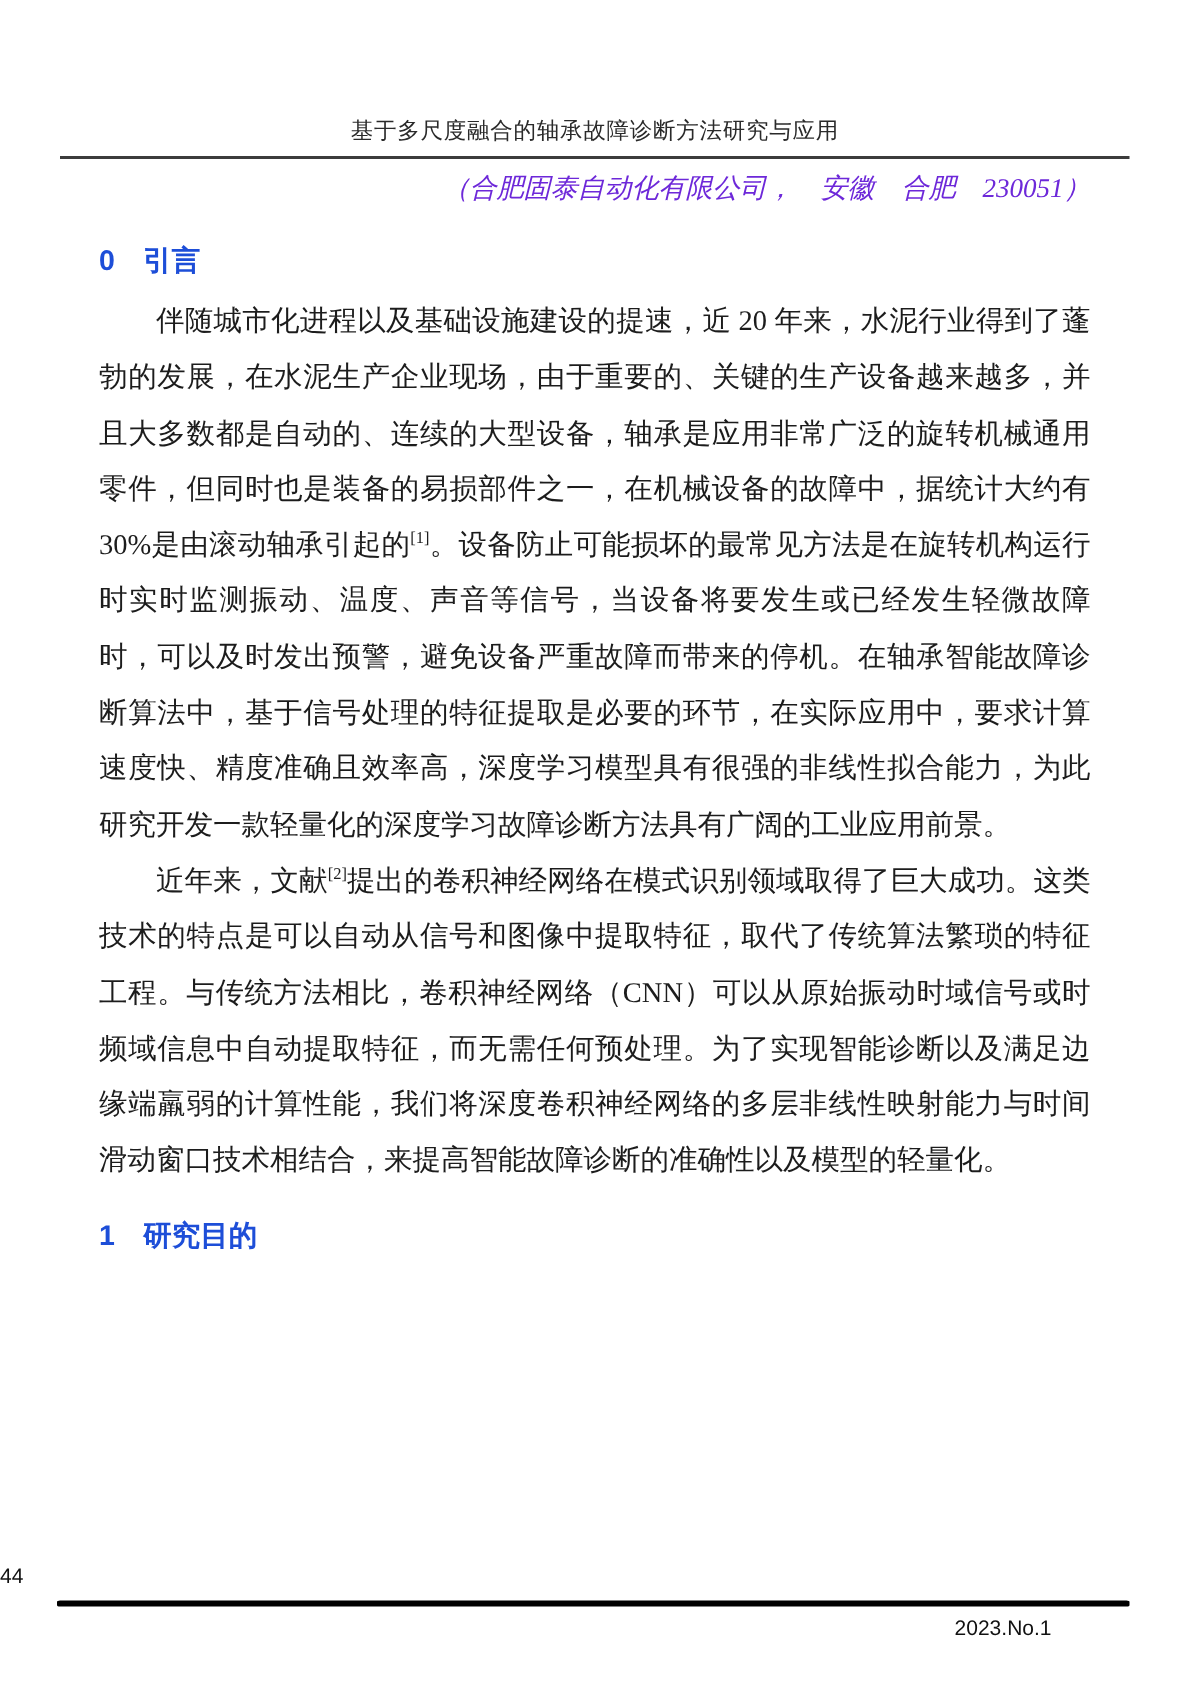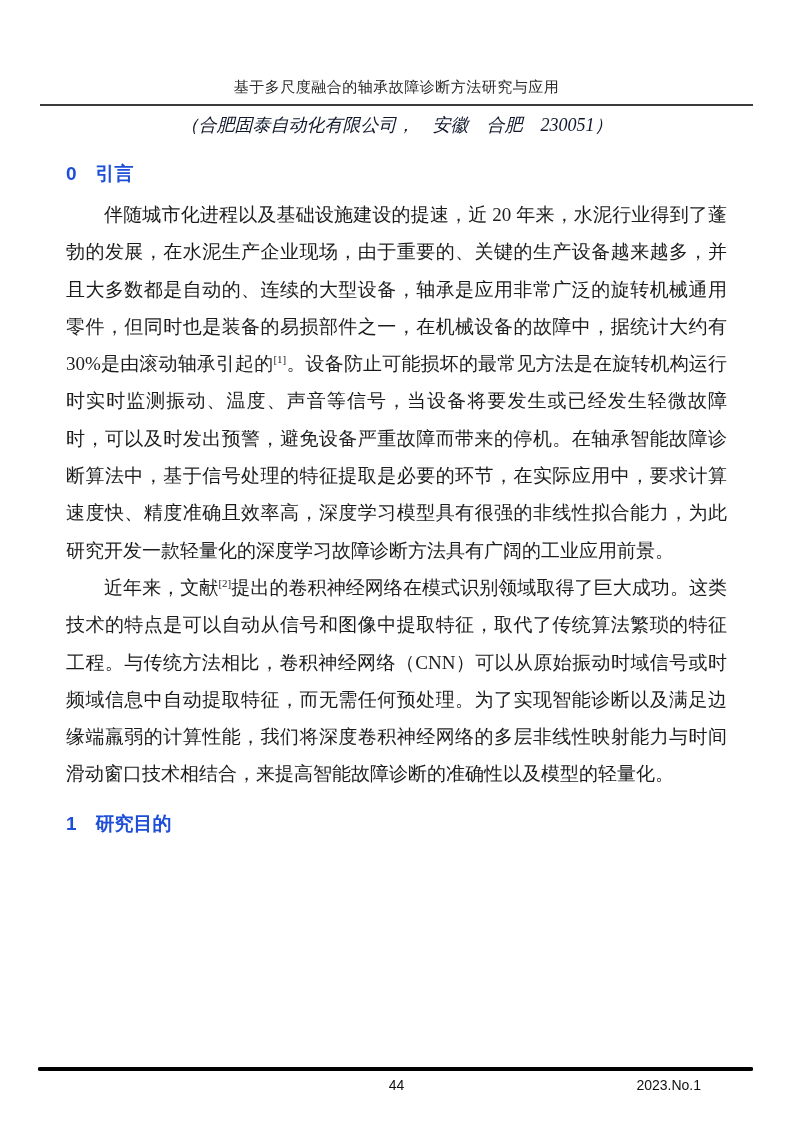--- a/index.html
+++ b/index.html
@@ -40,24 +40,24 @@
   }
   .author-line {
     margin-top: 15px;
     text-align: center;
     font-size: 18px;
     font-style: italic;
     color: #1c1c1c;
   }
   .affiliation-line {
     margin-top: 7px;
-    text-align: center;
+    text-align: right;
     font-size: 18px;
     font-style: italic;
-    color: #0f172a;
+    color: #6d28d9;
   }
   .sec-heading {
     margin: 18px 0 9px 0;
     font-family: "Liberation Sans", "DejaVu Sans", sans-serif;
     font-weight: bold;
     font-size: 19px;
     color: #1d4ed8;
   }
   .sec-heading:first-child {
     margin-top: 24px;
@@ -83,24 +83,23 @@
     position: absolute;
     left: 38px;
     right: 40px;
     top: 1051px;
     height: 4px;
     background: #000000;
     border-radius: 2px / 1px;
   }
   .footer-page-number {
     position: absolute;
-    top: 1061px;
+    top: 1026px;
     left: 0;
     width: 100%;
-    text-align: center;
     font-family: "Liberation Sans", "DejaVu Sans", sans-serif;
     font-size: 14px;
     color: #111111;
   }
   .footer-issue {
     position: absolute;
     top: 1061px;
     right: 92px;
     font-family: "Liberation Sans", "DejaVu Sans", sans-serif;
     font-size: 14px;

